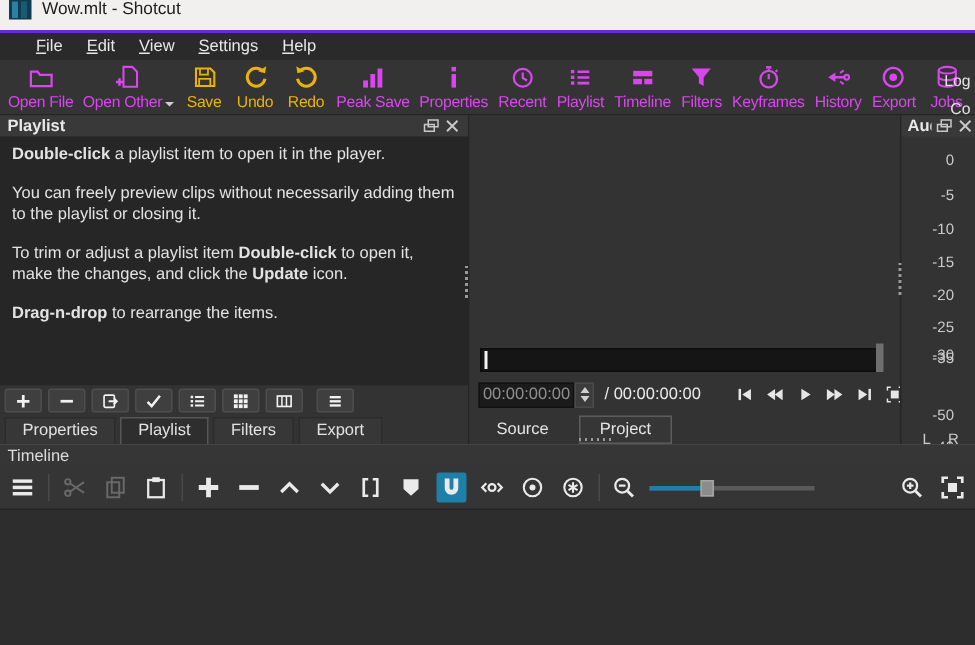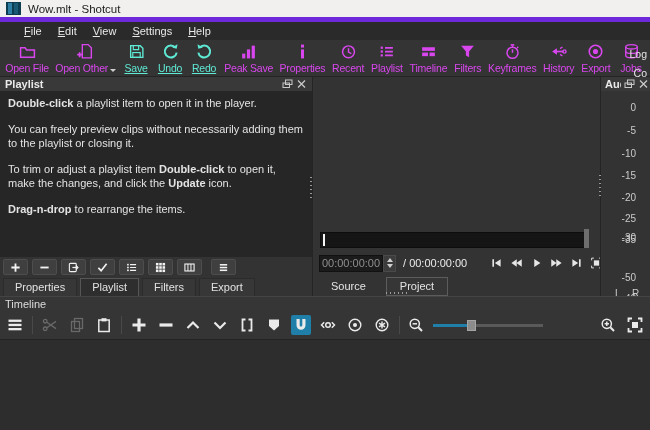--- a/index.html
+++ b/index.html
@@ -5,40 +5,40 @@
   * { box-sizing: border-box; margin: 0; padding: 0; }
   html,body { width:650px; height:430px; overflow:hidden; }
   body { font-family:"Liberation Sans", sans-serif; background:#2e2d2d; position:relative;
          -webkit-user-select:none; user-select:none; }
   svg { display:block; }
   .stk { fill:none; stroke:currentColor; }
   .fil { fill:currentColor; stroke:none; }
 
   
   .titlebar { position:absolute; left:0; top:0; width:650px; height:22px; background:#f1f0ef;
-              display:flex; align-items:center; padding:0 6px; gap:7px; border-bottom:5px solid #6d28d9; }
+              display:flex; align-items:flex-start; padding:0 6px; gap:7px; border-bottom:2px solid #6d28d9; }
   .app-icon { width:15px; height:13px; background:#0e3c50; display:flex; gap:2px; padding:1px 2px; }
   .app-icon i { display:block; width:4px; height:100%; background:#2f7ea3; }
   .app-icon i:last-child { background:#1b5a74; }
   .title-text { font-size:11.5px; color:#1c1c1c; }
 
   
   .menubar { position:absolute; left:0; top:22px; width:650px; height:18px; background:#2b2a2a;
              display:flex; align-items:center; padding-left:16px; }
   .menu-item { color:#e8e8e8; font-size:11px; padding:1px 8px; cursor:default; }
   .menu-item u { text-decoration:underline; }
 
   
   .toolbar { position:absolute; left:0; top:40px; width:650px; height:37px; background:#353434;
              display:flex; align-items:center; padding:0 2px; border-bottom:1px solid #252424; }
   .tb-item { display:flex; flex-direction:column; align-items:center; justify-content:center;
              padding:2px 4px; color:#d946ef; min-width:34px; }
   .tb-item svg { height:17px; width:17px; }
   .tb-label { font-size:10.5px; margin-top:2px; white-space:nowrap; letter-spacing:-0.2px; }
-  .tb-item.disabled { color:#5eead4;text-decoration:underline; }
+  .tb-item.disabled { color:#eab308; }
   .tb-caret { display:inline-block; width:0; height:0; border-left:3px solid transparent;
               border-right:3px solid transparent; border-top:3px solid #cfcfcf; margin-left:2px; }
   .tb-clip { position:absolute; right:3px; top:5px; text-align:right; color:#e4e4e4; font-size:10.5px; line-height:19px; }
 
   
   .main { position:absolute; left:0; top:77px; width:650px; height:219px; background:#343333; }
 
   
   .playlist-panel { position:absolute; left:0; top:0; width:313px; height:219px; background:#343333;
                     border-right:1px solid #262525; }

